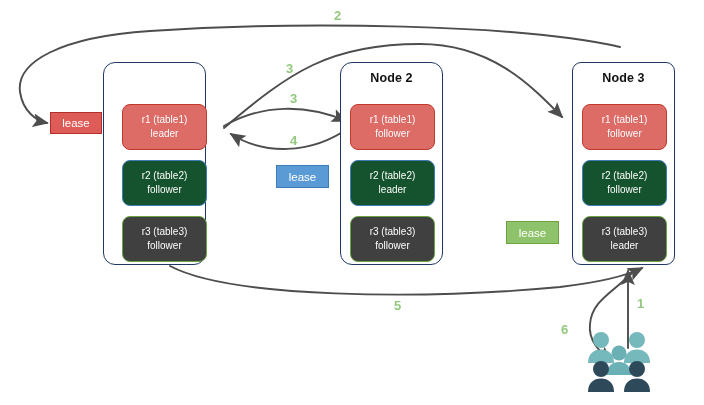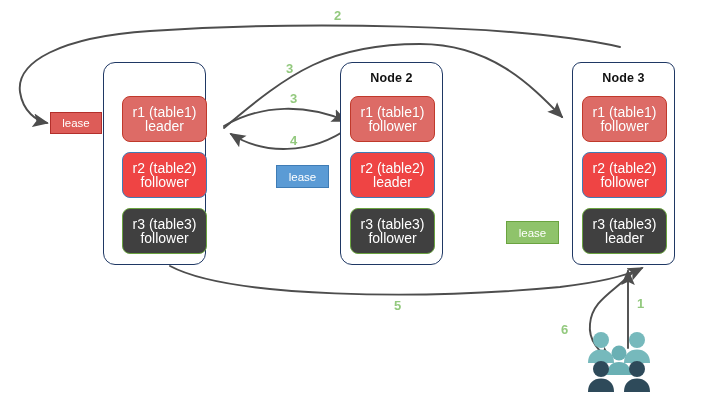--- a/index.html
+++ b/index.html
@@ -44,28 +44,29 @@
   }
   .replica {
     position: absolute;
     box-sizing: border-box;
     border-radius: 8px;
     display: flex;
     flex-direction: column;
     align-items: center;
     justify-content: center;
     color: #ffffff;
-    font-size: 14px;
+    font-size: 10px;
     line-height: 14px;
     text-align: center;
     text-shadow: 0 0 1px rgba(0,0,0,0.10);
+    margin-top: 8px;
   }
   .replica .rline { display: block; }
   .replica.red   { background: #dd6b66; border: 1.3px solid #c0392b; }
-  .replica.blue  { background: #ef4444; border: 1.3px solid #3f7cb5; }
+  .replica.blue  { background: #14532d; border: 1.3px solid #3f7cb5; }
   .replica.green { background: #404040; border: 1.3px solid #6aa340; }
 
   .lease {
     position: absolute;
     box-sizing: border-box;
     border-radius: 0;
     display: flex;
     align-items: center;
     justify-content: center;
     color: #ffffff;

